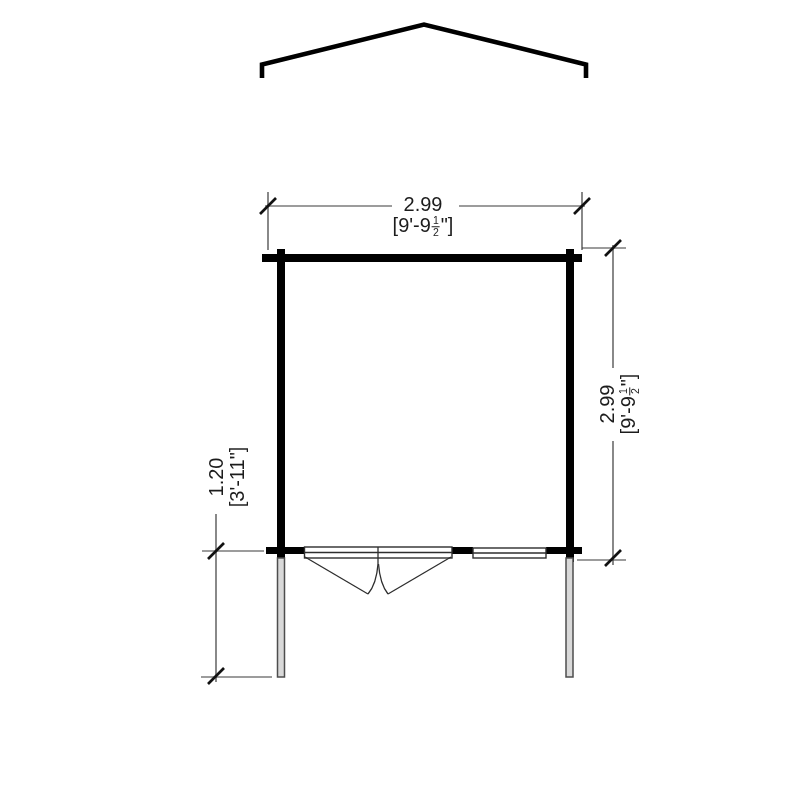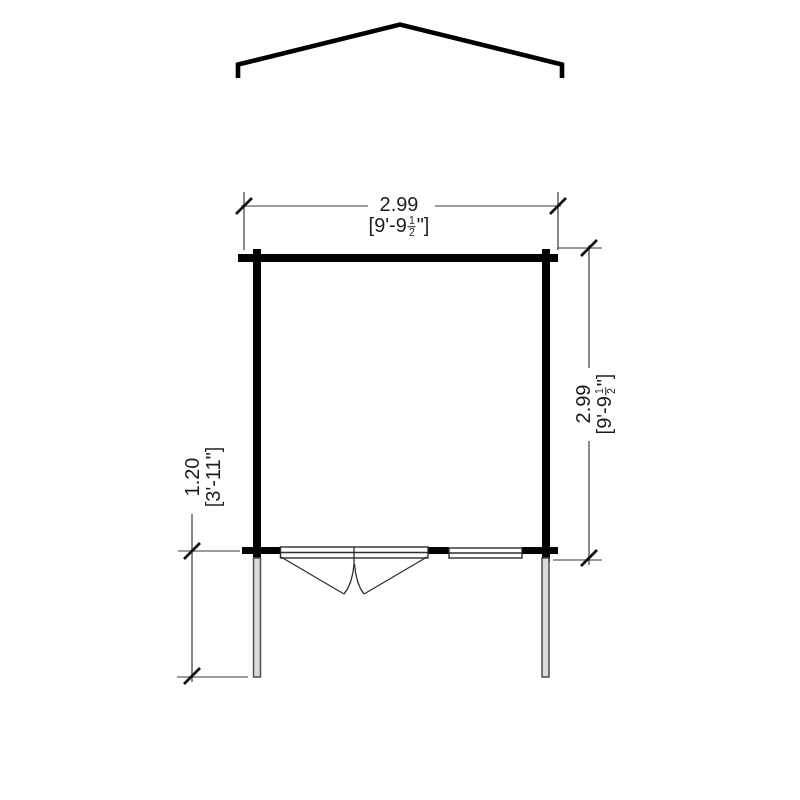--- a/index.html
+++ b/index.html
@@ -7,20 +7,21 @@
     padding: 0;
     background: #ffffff;
   }
   .page {
     position: relative;
     width: 704px;
     height: 800px;
     background: #ffffff;
     font-family: "Liberation Sans", sans-serif;
     overflow: hidden;
+    margin-left: 24px;
   }
   .plan-svg {
     position: absolute;
     left: 0;
     top: 0;
   }
   .dim-label {
     position: absolute;
     color: #1c1c1c;
     font-size: 20px;

